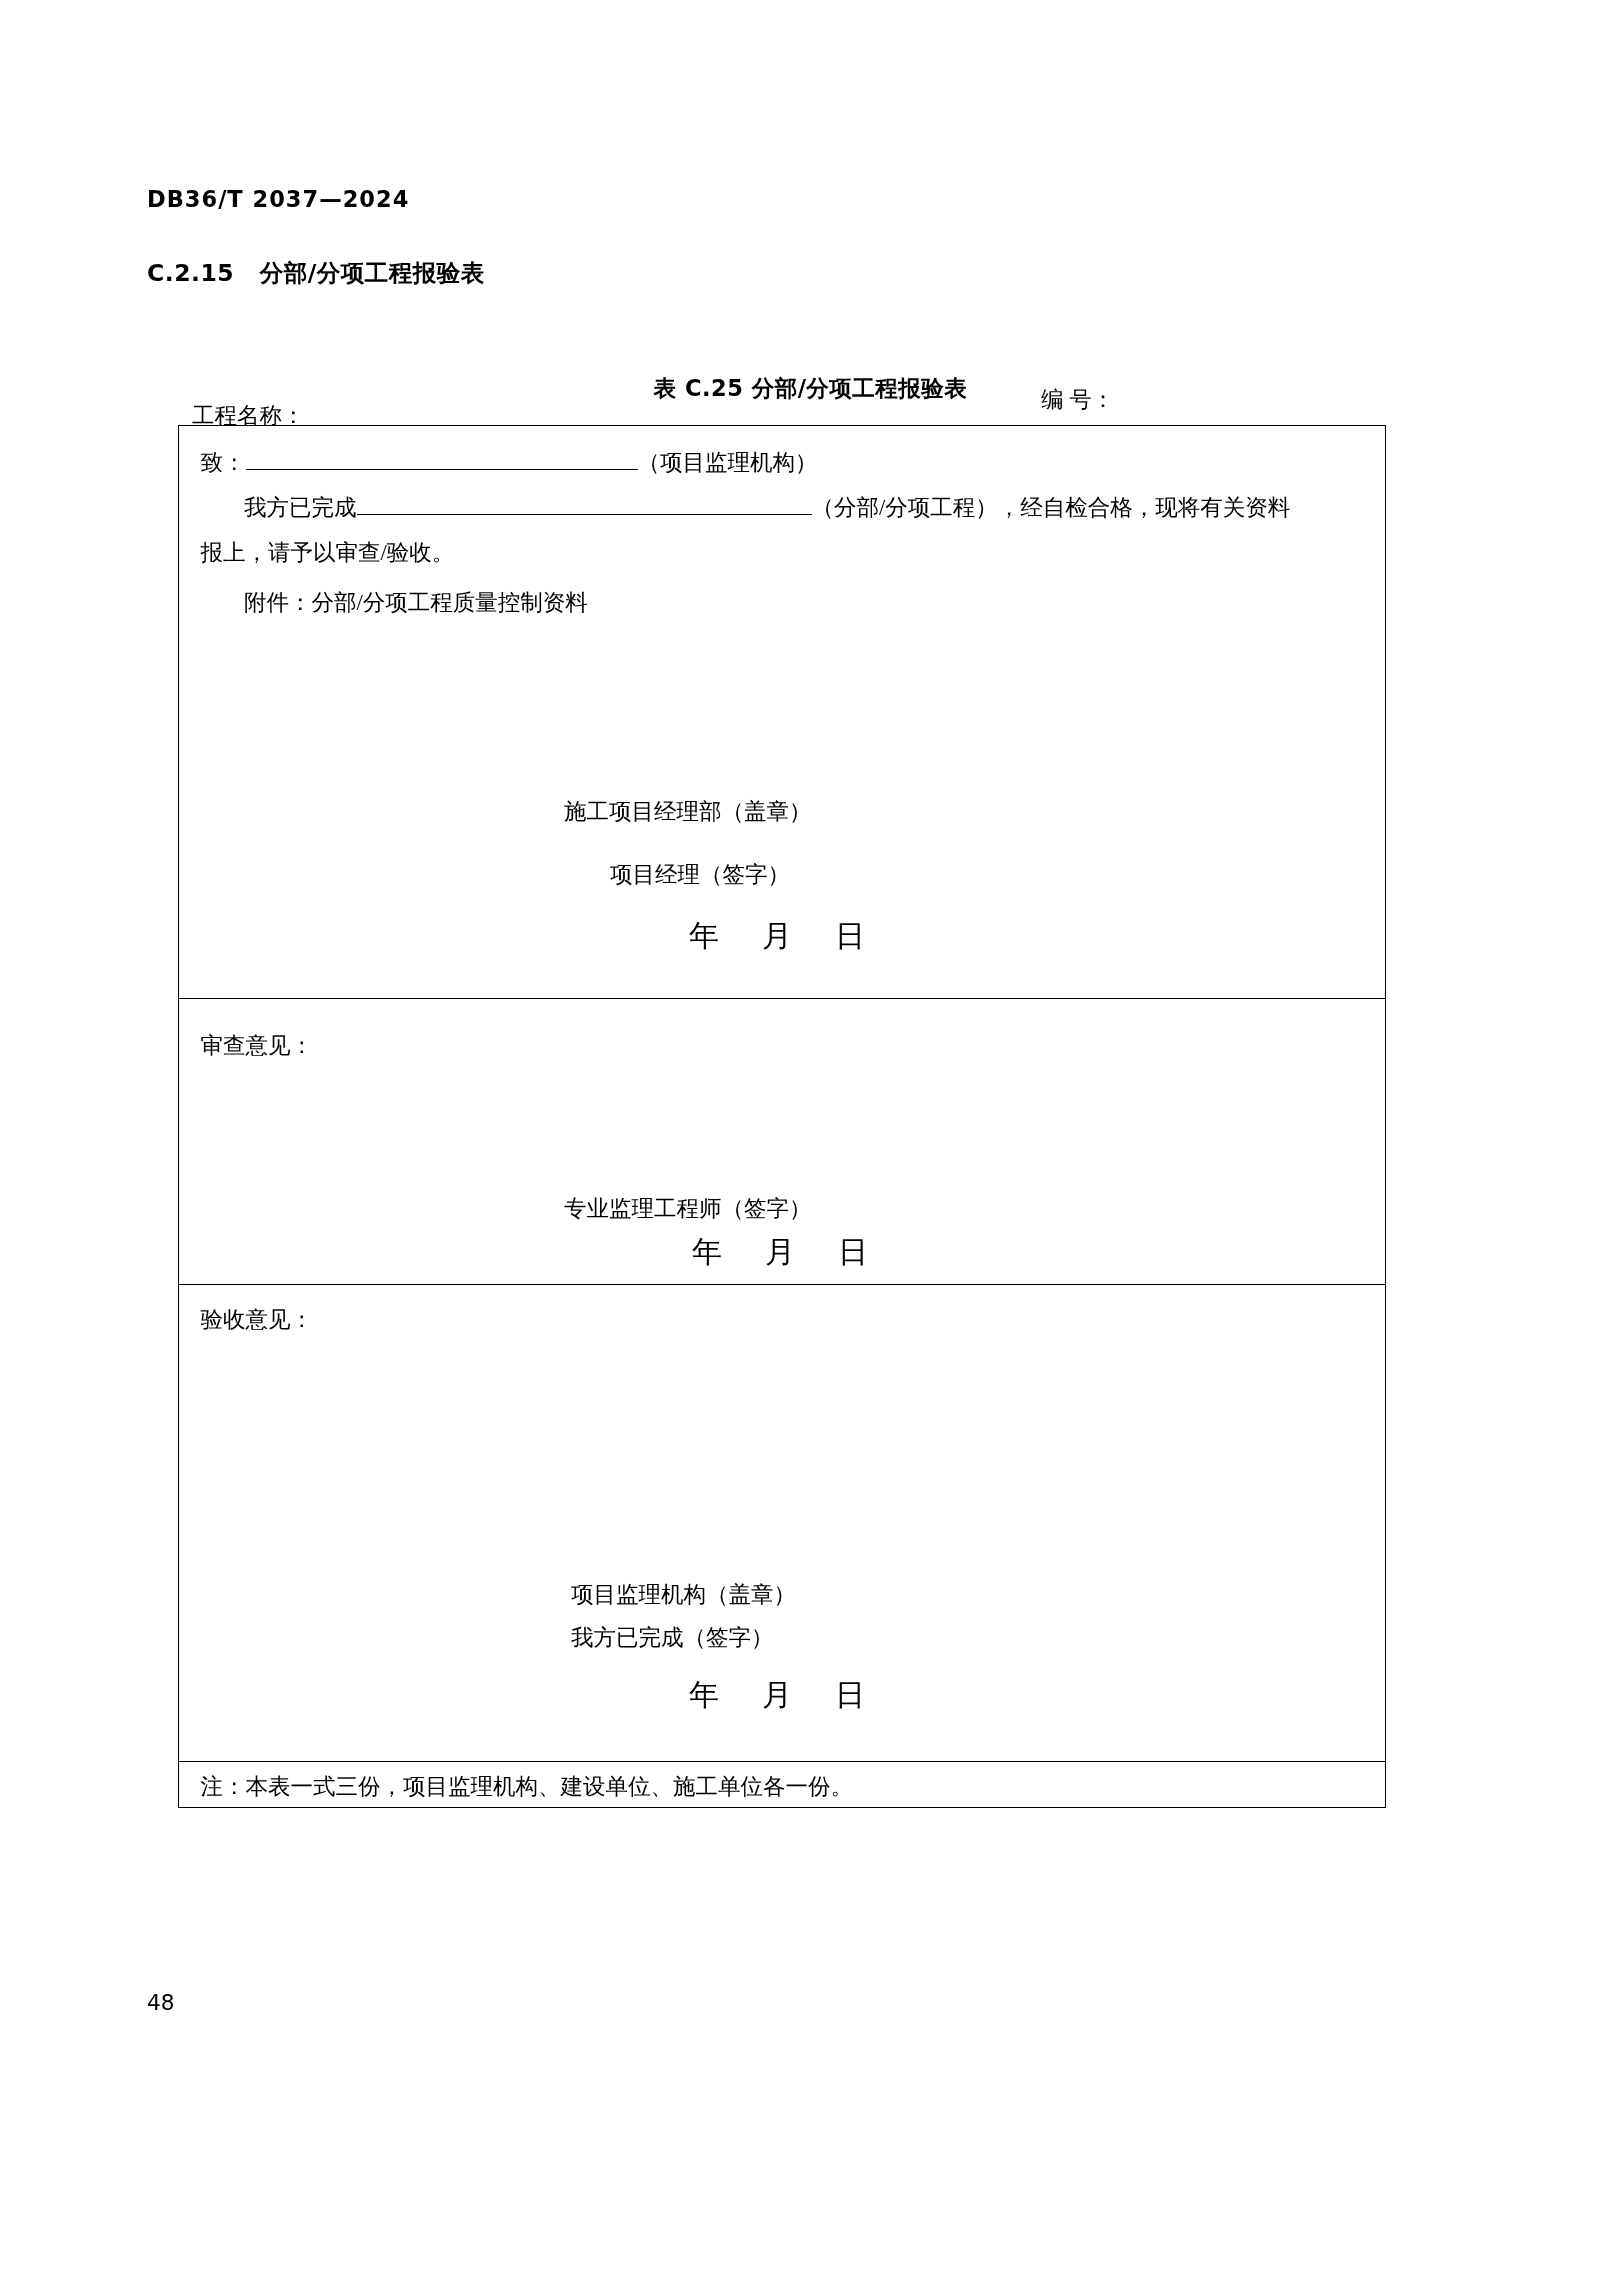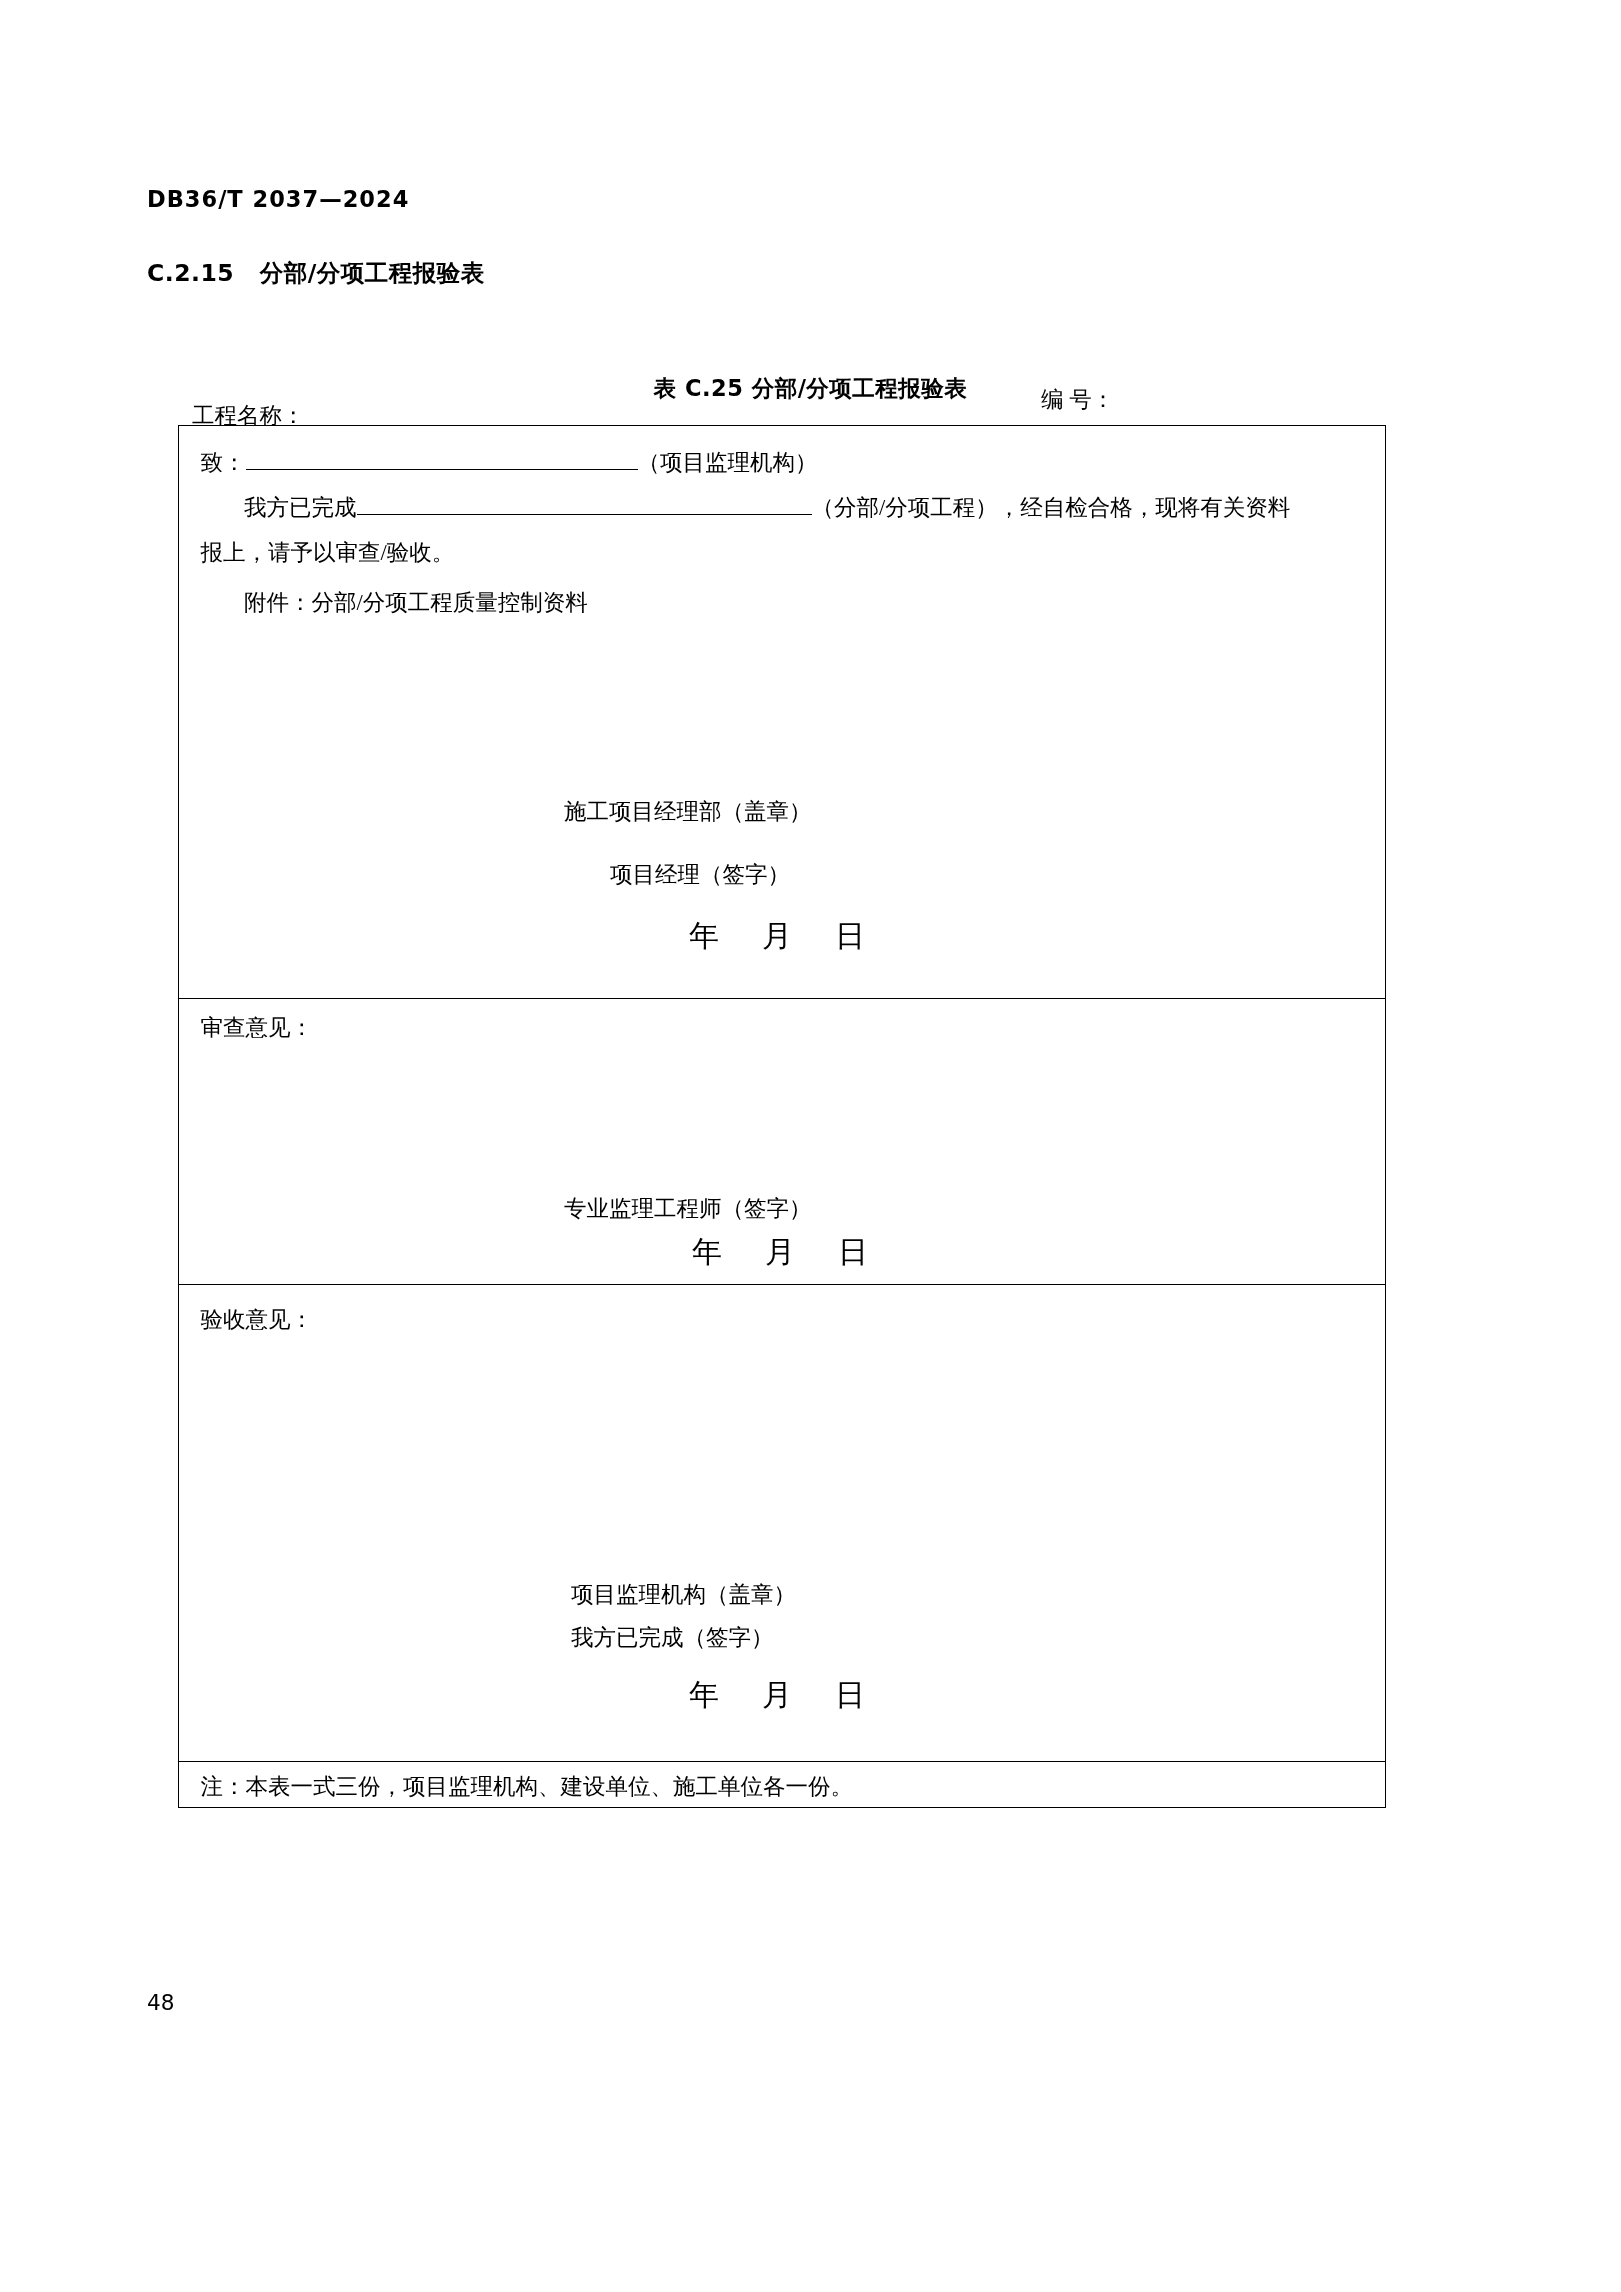--- a/index.html
+++ b/index.html
@@ -184,21 +184,21 @@
         <div class="sig" style="left:431px; top:433px;">项目经理（签字）</div>
 
         <div class="date-line" style="left:510px; top:490px;">
           <span>年</span><span class="gap"></span><span>月</span><span class="gap"></span><span>日</span>
         </div>
       </div>
     </div>
 
     <div class="cell" style="height:286px;">
       <div class="cell-body">
-        <div class="txt" style="left:21.6px; top:12px;">审查意见：</div>
+        <div class="txt" style="left:21.6px; top:30px;">审查意见：</div>
         <div class="sig" style="left:385px; top:194px;">专业监理工程师（签字）</div>
         <div class="date-line" style="left:513px; top:233px;">
           <span>年</span><span class="gap"></span><span>月</span><span class="gap"></span><span>日</span>
         </div>
       </div>
     </div>
 
     <div class="cell" style="height:477px;">
       <div class="cell-body">
         <div class="txt" style="left:21.6px; top:17.6px;">验收意见：</div>

